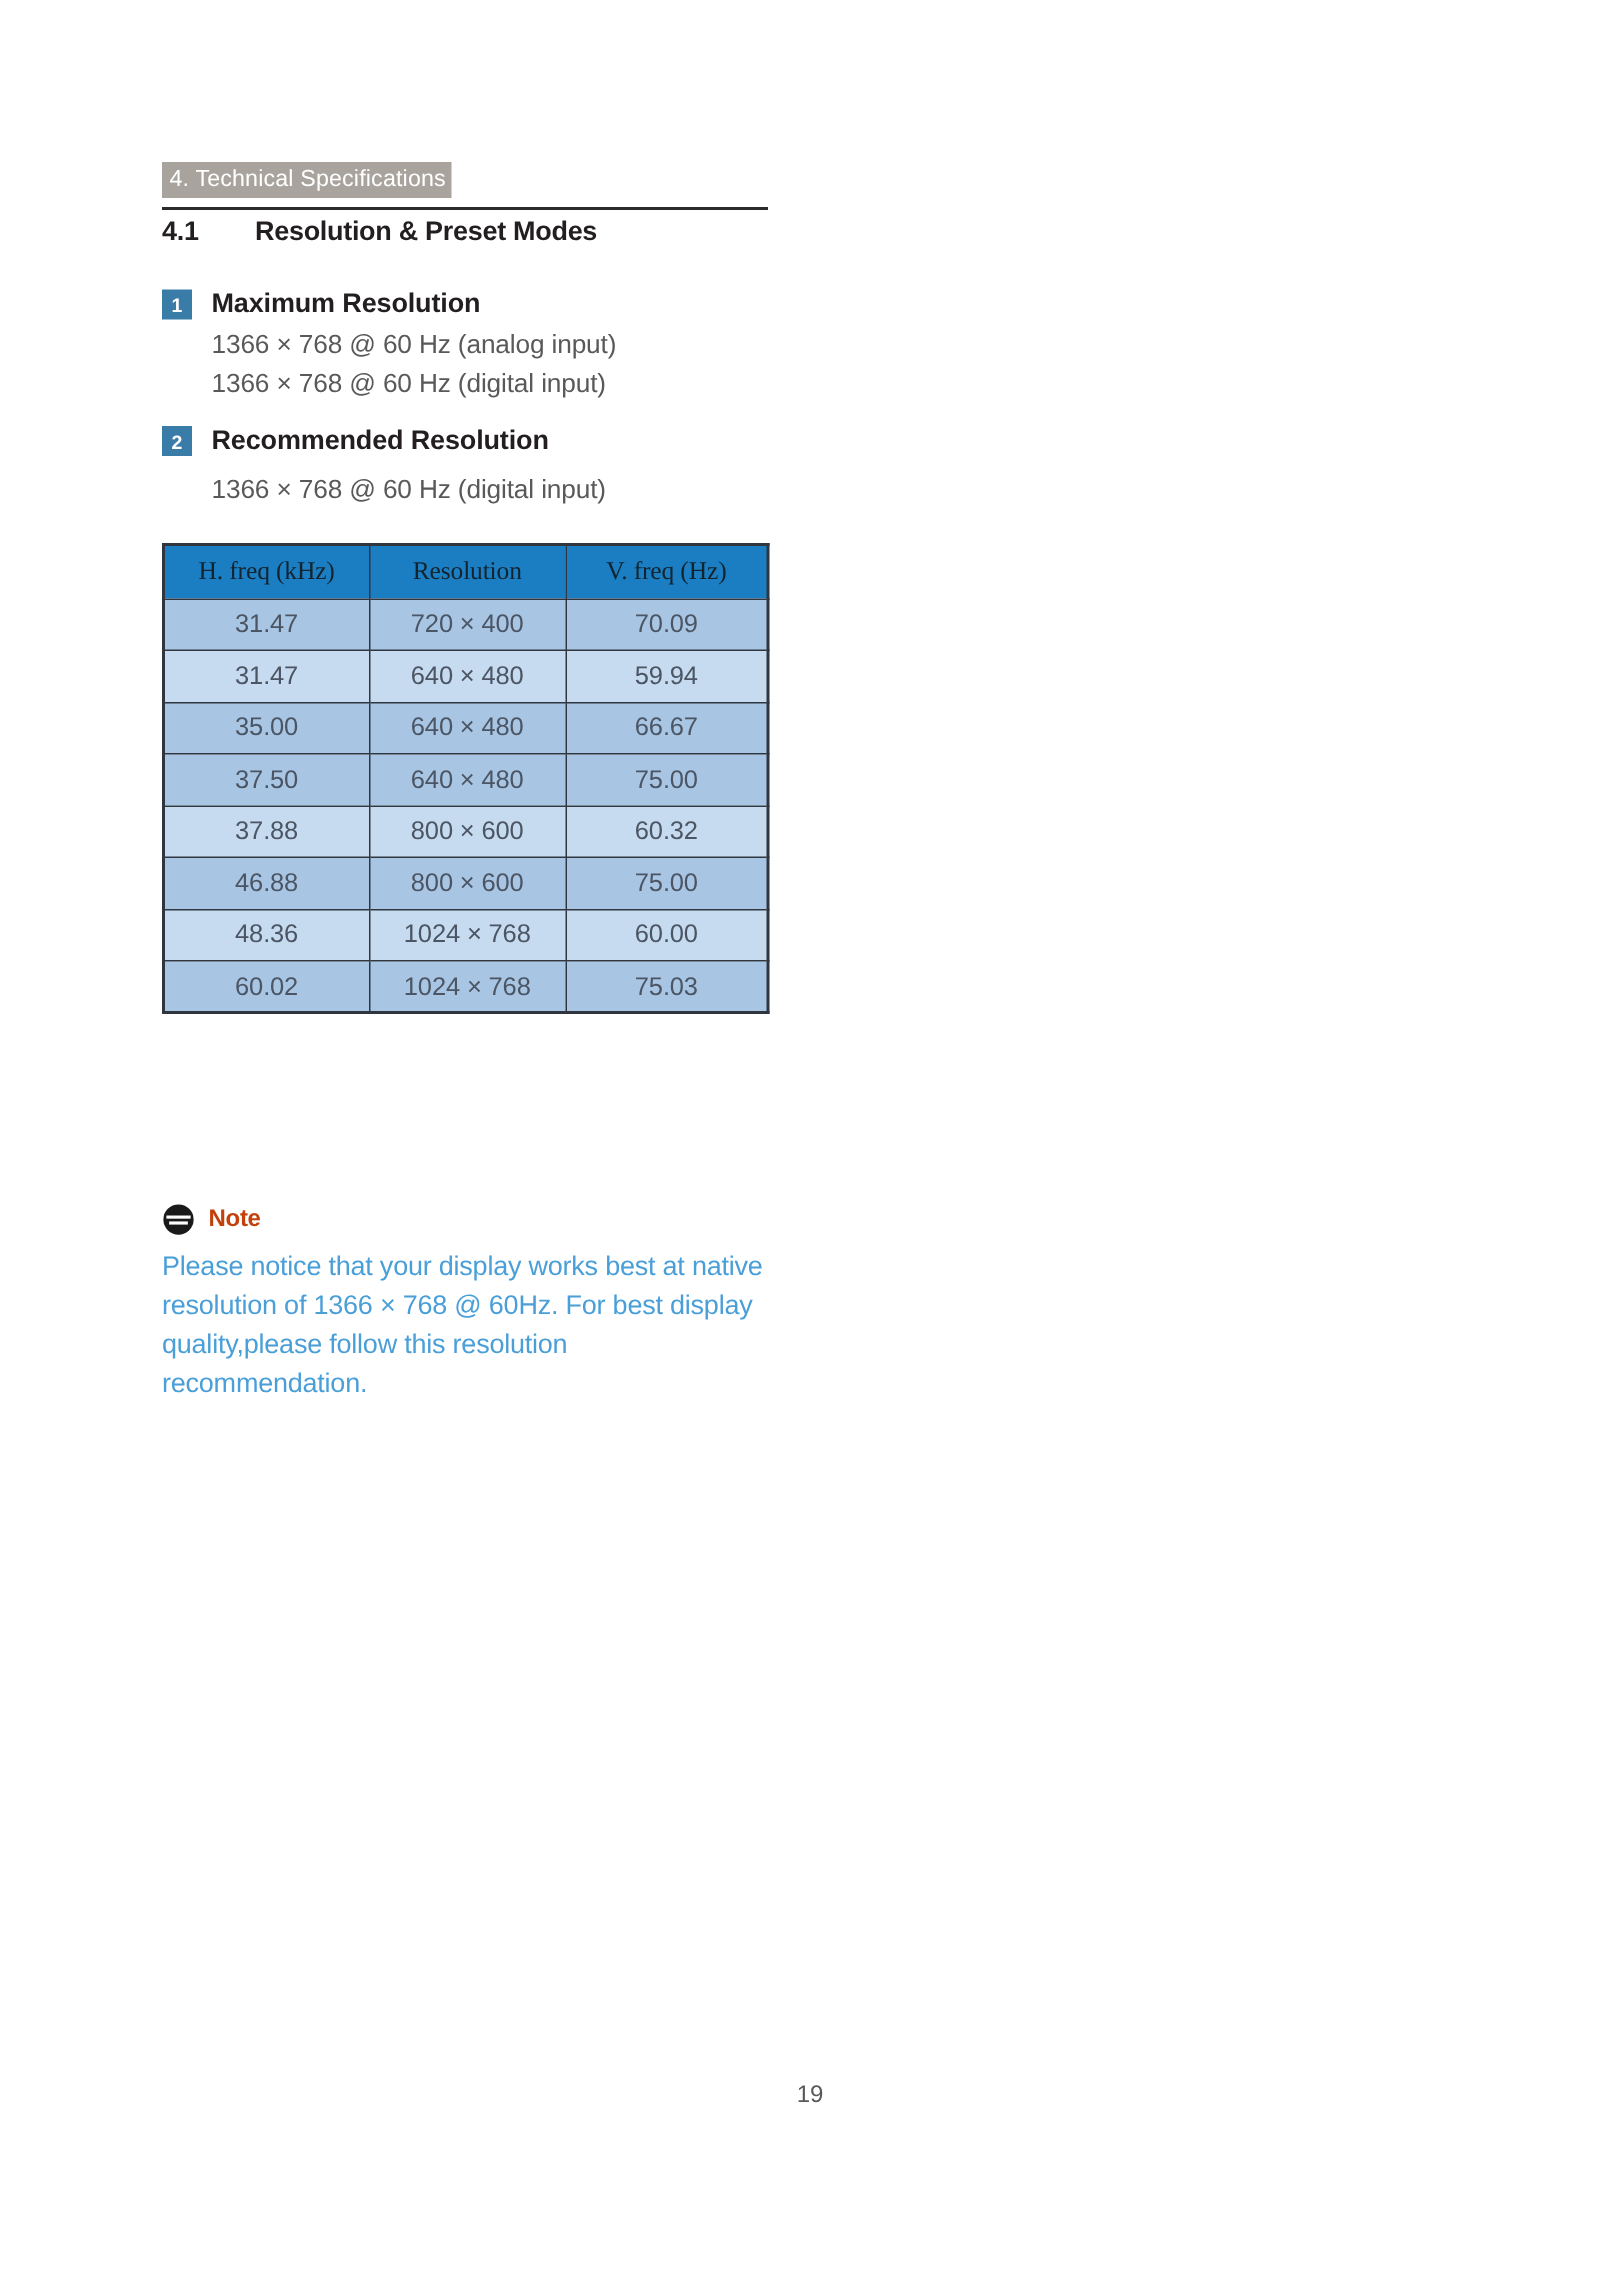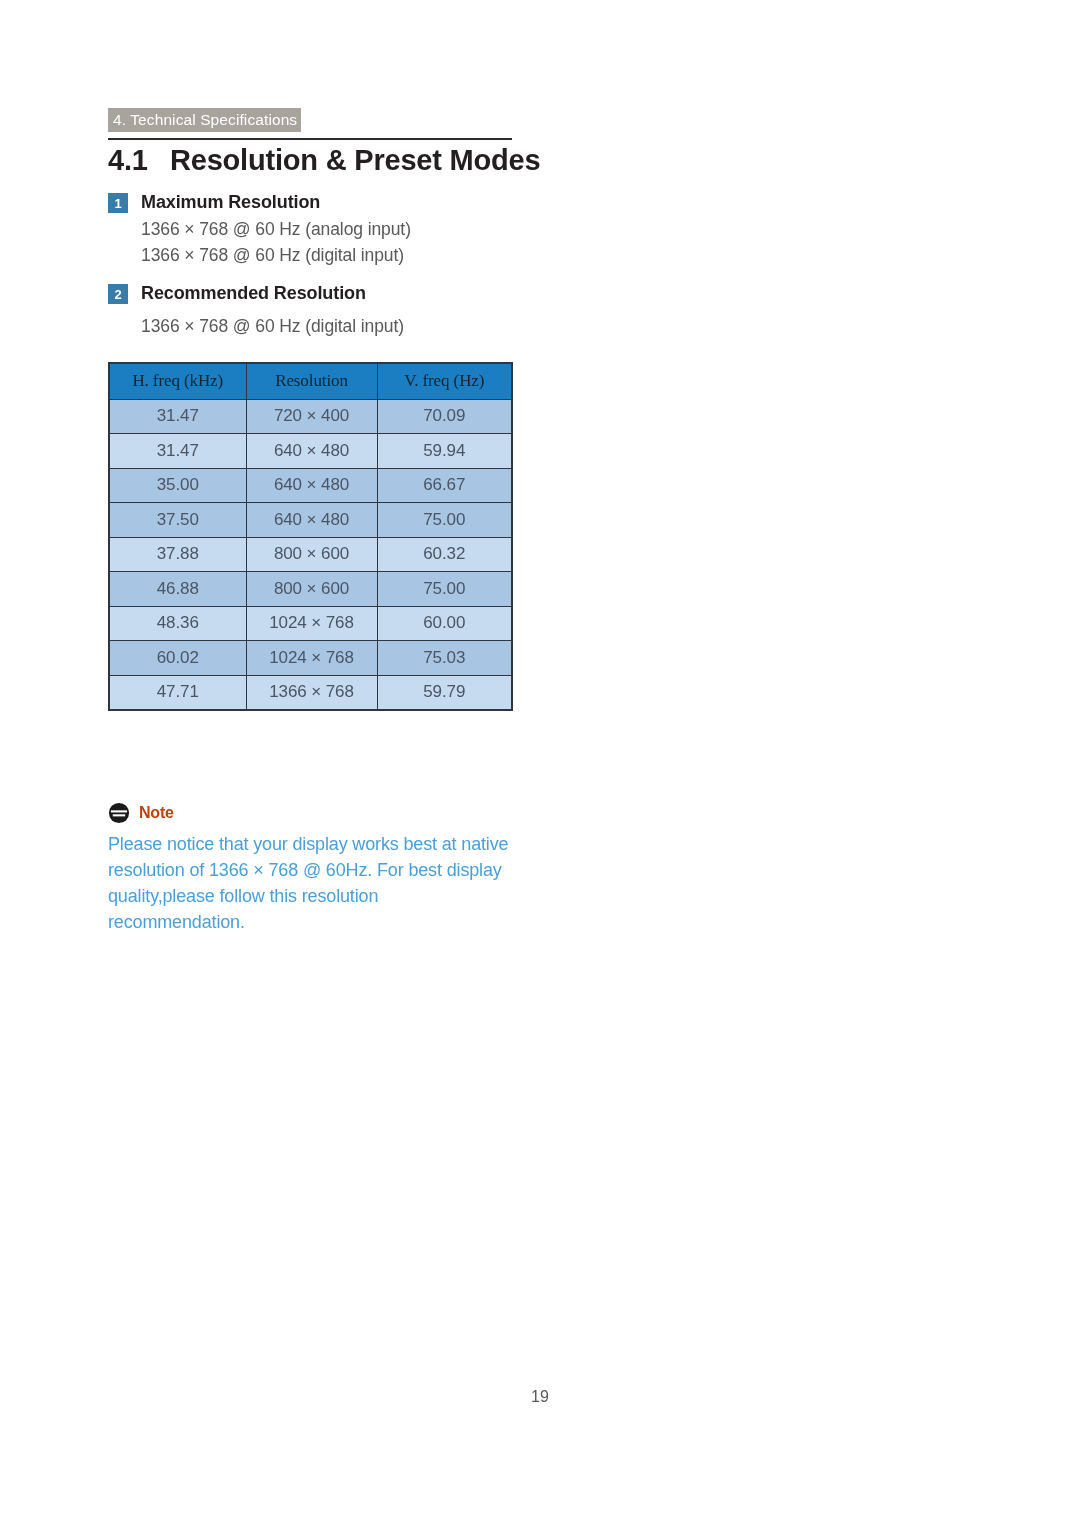--- a/index.html
+++ b/index.html
@@ -53,21 +53,21 @@
   }
 
   
   .section-heading {
     position: absolute;
     left: 108px;
     top: 144px;
     display: flex;
     align-items: flex-end;
     color: #231f20;
-    font-size: 29px;
+    font-size: 18px;
     font-weight: bold;
     letter-spacing: -0.2px;
     white-space: nowrap;
   }
   .section-num {
     width: 62px;
     display: inline-block;
   }
 
   
@@ -281,25 +281,20 @@
         <tr class="even">
           <td>48.36</td>
           <td>1024 × 768</td>
           <td>60.00</td>
         </tr>
         <tr class="odd">
           <td>60.02</td>
           <td>1024 × 768</td>
           <td>75.03</td>
         </tr>
-        <tr class="even">
-          <td>47.71</td>
-          <td>1366 × 768</td>
-          <td>59.79</td>
-        </tr>
       </tbody>
   </table>
 
   <div class="note-block">
     <div class="note-head">
       <svg class="note-icon" viewBox="0 0 24 24">
         <circle cx="12" cy="12" r="11" fill="#1a1a1a"></circle>
         <rect x="3.2" y="9.1" width="17.6" height="2.3" fill="#ffffff"></rect>
         <rect x="5.2" y="13.4" width="13.6" height="2.3" fill="#ffffff"></rect>
       </svg>

